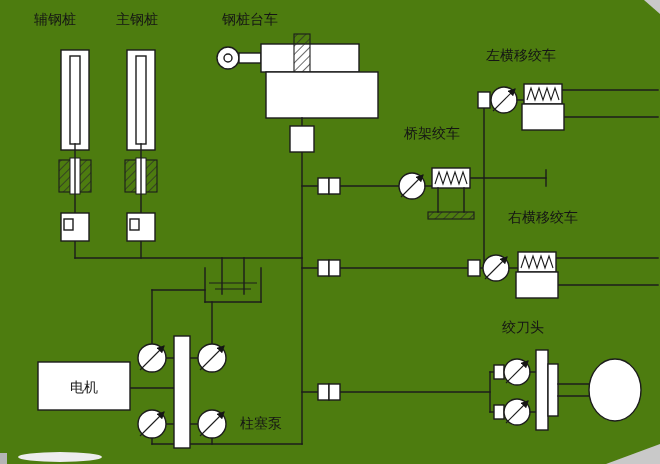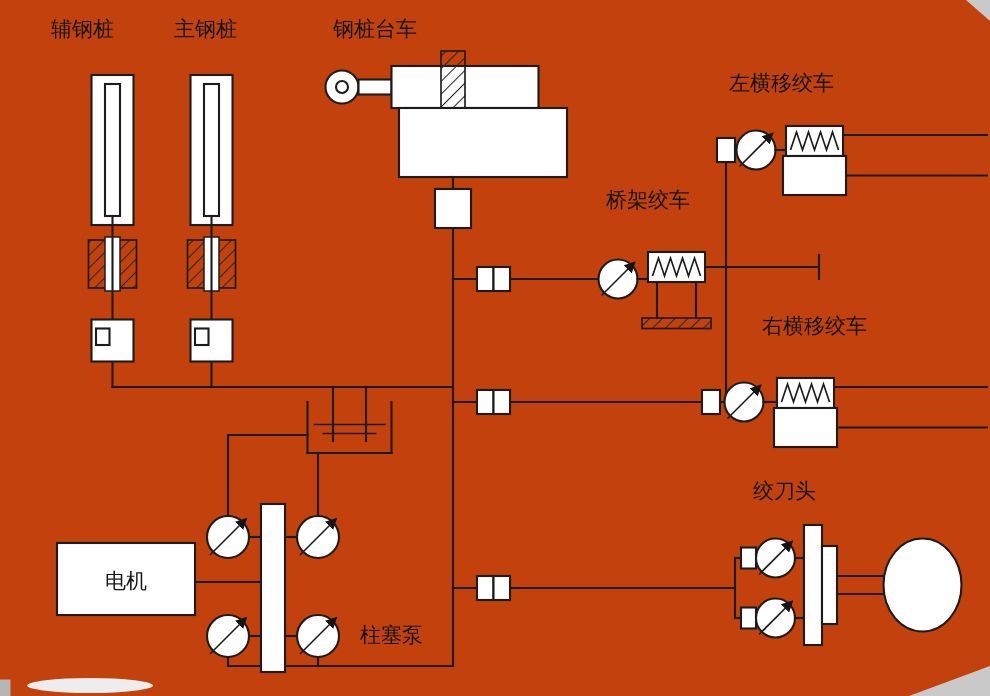--- a/index.html
+++ b/index.html
@@ -1,16 +1,16 @@
 <!DOCTYPE html>
 <html><head>
 <meta charset="utf-8">
 <style>
   html,body{margin:0;padding:0;background:#fff}
-  .canvas{position:relative;width:660px;height:464px;background:#c2410c;overflow:hidden}
+  .canvas{position:relative;width:660px;height:464px;background:#4d7c0f;overflow:hidden}
   svg{display:block}
   .ln{stroke:#1c1c1c;stroke-width:1.4;fill:none;stroke-linecap:square}
   .thin{stroke:#1c1c1c;stroke-width:1.1;fill:none}
   .fw{stroke:#1c1c1c;stroke-width:1.4;fill:#ffffff}
   .fh{stroke:#1c1c1c;stroke-width:1.1;fill:url(#hatch)}
   text{font-family:"DejaVu Sans","Liberation Sans",sans-serif;font-size:14px;fill:#151515}
   .corner{fill:#c9c9c9}
   .smudge{fill:#ededed}
 </style>
 </head>

